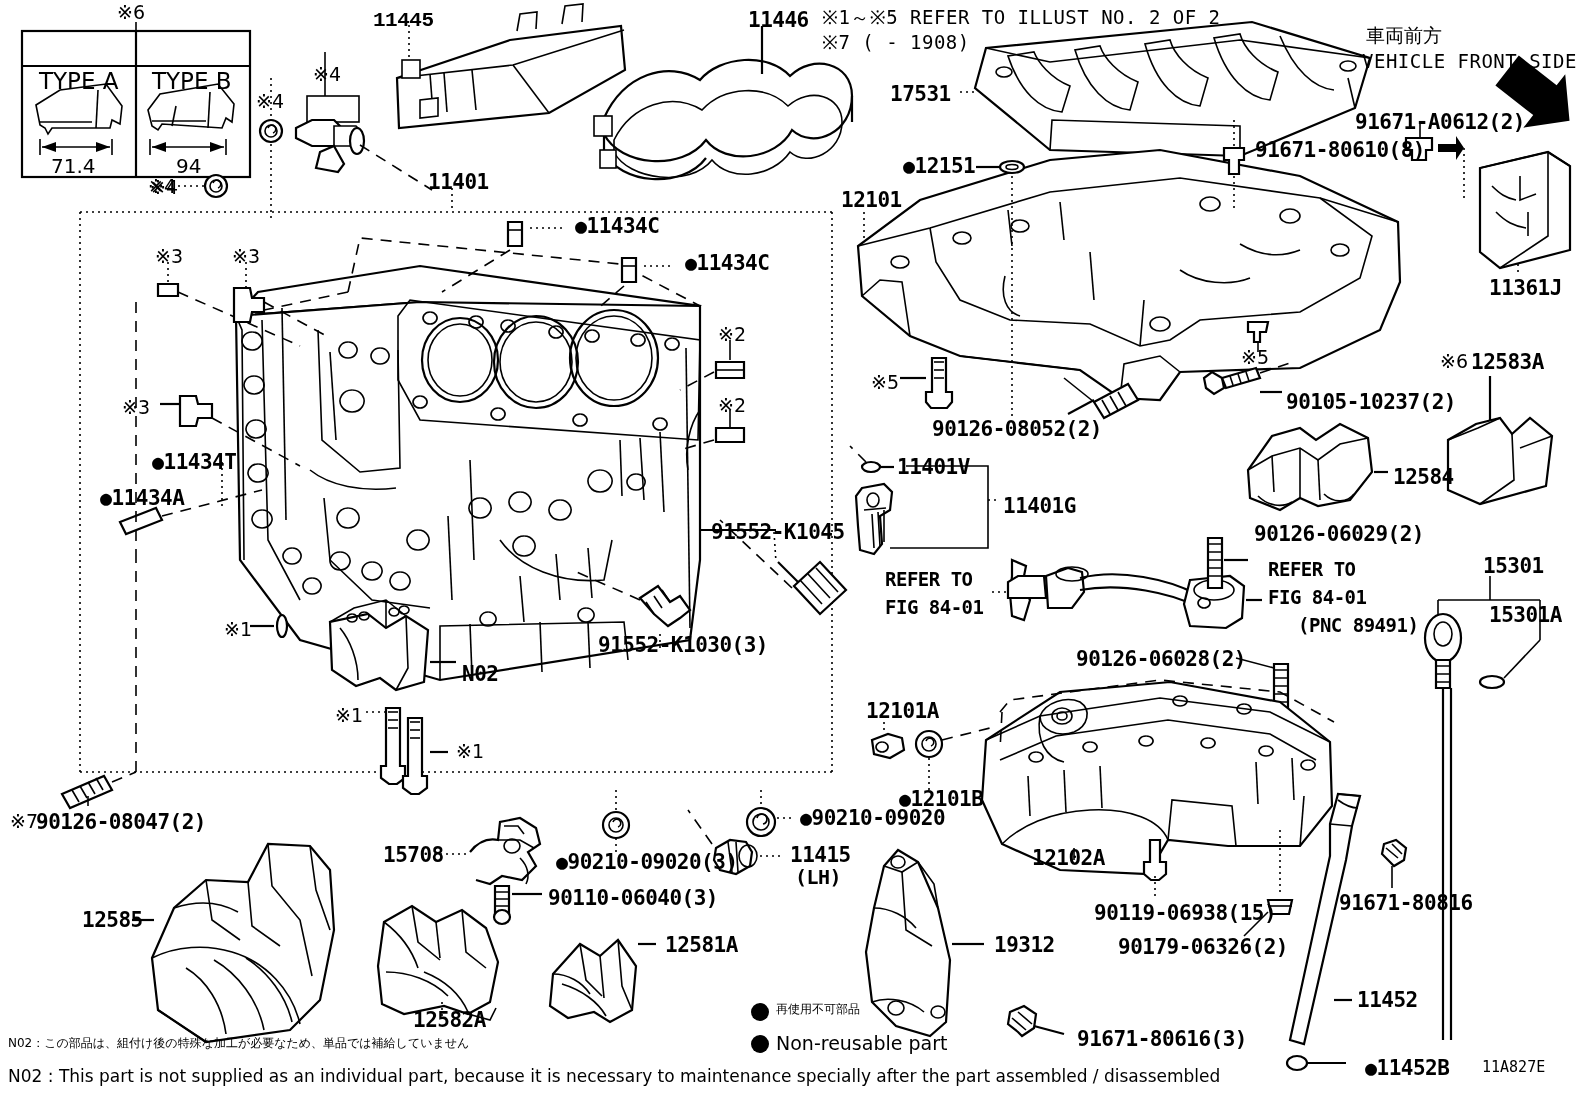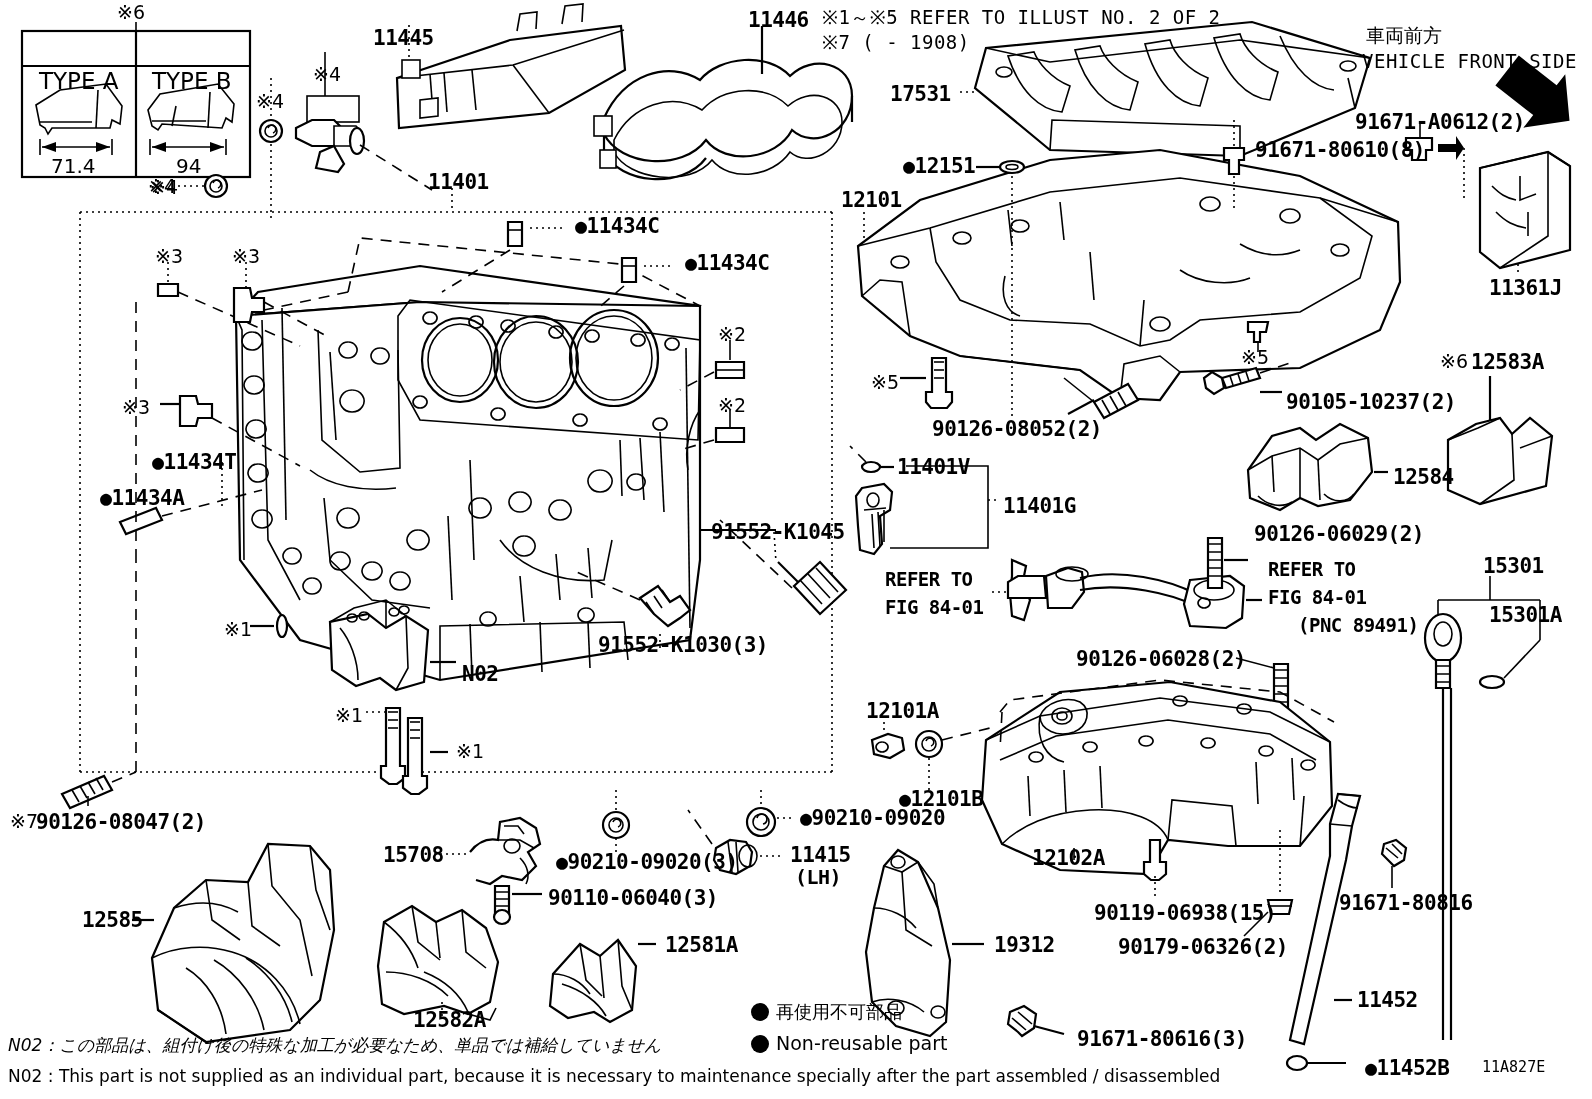--- a/index.html
+++ b/index.html
@@ -23,30 +23,30 @@
     position: absolute;
     white-space: nowrap;
     font-family: "DejaVu Sans Mono", monospace;
     font-weight: bold;
     color: #000;
     line-height: 1;
   }
   .pn      { font-size: 21px; letter-spacing: -0.5px; }
   .pn-sm   { font-size: 20px; letter-spacing: -0.5px; }
   .ref     { font-size: 19px; letter-spacing: -0.5px; }
-  .note-jp { font-family: "DejaVu Sans", sans-serif; font-size: 17px; font-weight: normal; font-style: italic; }
+  .note-jp { font-family: "DejaVu Sans", sans-serif; font-size: 12px; font-weight: normal; }
   .note-en { font-family: "DejaVu Sans", sans-serif; font-size: 17px; font-weight: normal; }
   .sym     { font-size: 19px; font-family: "DejaVu Sans", sans-serif; font-weight: normal; }
   .tabhdr  { font-family: "DejaVu Sans", sans-serif; font-size: 23px; font-weight: normal; margin-top: 32px; }
   .dim     { font-family: "DejaVu Sans", sans-serif; font-size: 20px; font-weight: normal; }
   .vfs-jp  { font-family: "DejaVu Sans", sans-serif; font-size: 19px; font-weight: normal; }
   .vfs-en  { font-family: "DejaVu Sans Mono", monospace; font-size: 19px; font-weight: normal; letter-spacing: 0.5px;}
   .corner  { font-family: "DejaVu Sans Mono", monospace; font-size: 15px; font-weight: normal; }
   .bullet  { font-size: 20px; }
-  .leg-jp  { font-family: "DejaVu Sans", sans-serif; font-size: 18px; font-weight: normal; }
+  .leg-jp  { font-family: "DejaVu Sans", sans-serif; font-size: 12px; font-weight: normal; }
   .leg-en  { font-family: "DejaVu Sans", sans-serif; font-size: 19px; font-weight: normal; }
   svg { display: block; }
   .ln   { stroke:#000; fill:none; }
   .thin { stroke-width:1.6; }
   .med  { stroke-width:2.2; }
   .dash { stroke-dasharray: 11 8; }
   .dot  { stroke-dasharray: 2 4; }
   .fillw{ fill:#fff; }
 </style>
 </head>
@@ -738,21 +738,21 @@
     <div class="lbl sym" style="left: 871px; top: 373px;">※5</div>
     <div class="lbl sym" style="left: 1241px; top: 348px;">※5</div>
     <div class="lbl sym" style="left: 1440px; top: 352px;">※6</div>
     <div class="lbl sym" style="left: 224px; top: 620px;">※1</div>
     <div class="lbl sym" style="left: 335px; top: 706px;">※1</div>
     <div class="lbl sym" style="left: 456px; top: 742px;">※1</div>
     <div class="lbl sym" style="left: 10px; top: 812px;">※7</div>
   </div>
 
 <div id="callout-layer">
-    <div class="lbl pn" style="left: 373px; top: 28px;"><span>11445</span></div>
+    <div class="lbl pn" style="left: 373px; top: 10px; font-family: Liberation Mono, monospace;"><span>11445</span></div>
     <div class="lbl pn" style="left: 748px; top: 10px;"><span>11446</span></div>
     <div class="lbl pn" style="left: 890px; top: 84px;"><span>17531</span></div>
     <div class="lbl pn" style="left: 1355px; top: 112px;"><span>91671-A0612(2)</span></div>
     <div class="lbl pn" style="left: 1255px; top: 140px;"><span>91671-80610(8)</span></div>
     <div class="lbl pn" style="left: 903px; top: 156px;"><span class="bullet">●</span><span>12151</span></div>
     <div class="lbl pn" style="left: 428px; top: 172px;"><span>11401</span></div>
     <div class="lbl pn" style="left: 841px; top: 190px;"><span>12101</span></div>
     <div class="lbl pn" style="left: 575px; top: 216px;"><span class="bullet">●</span><span>11434C</span></div>
     <div class="lbl pn" style="left: 685px; top: 253px;"><span class="bullet">●</span><span>11434C</span></div>
     <div class="lbl pn" style="left: 1489px; top: 278px;"><span>11361J</span></div>

